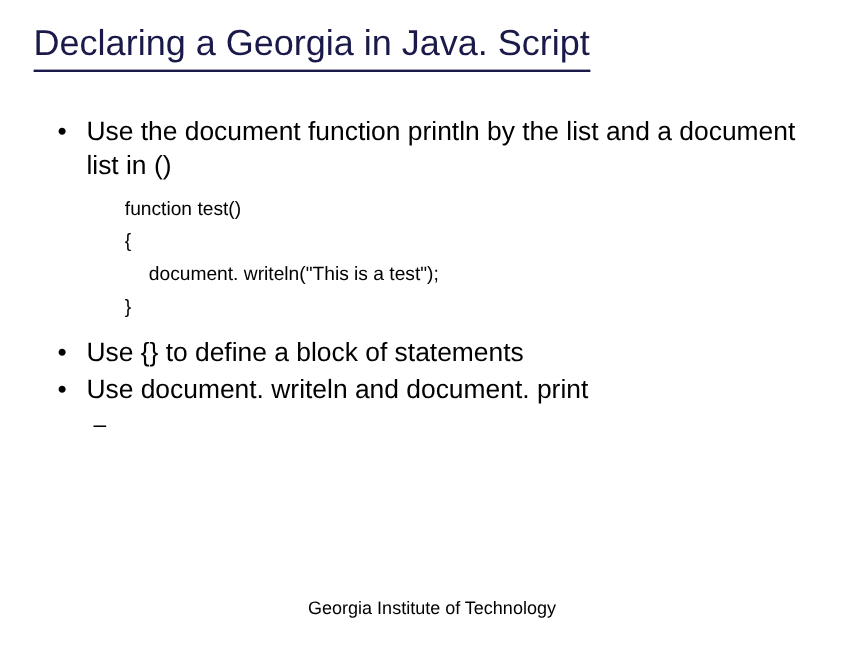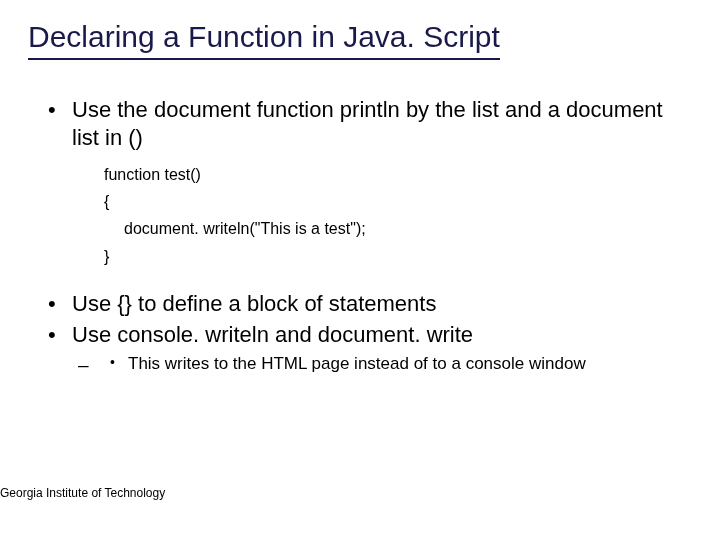--- a/index.html
+++ b/index.html
@@ -45,21 +45,21 @@
       position: absolute;
       left: 20px;
       top: 0;
       font-size: 22px;
     }
     .italic {
     }
     .code-block {
       margin-left: 76px;
       margin-top: 10px;
-      margin-bottom: 20px;
+      margin-bottom: 10px;
       font-size: 16px;
     }
     .code-line {
       line-height: 1.7;
     }
     .code-indent {
       padding-left: 20px;
     }
     ul.level2 {
       list-style: none;
@@ -92,58 +92,54 @@
     }
     ul.level3 > li::before {
       content: "•";
       position: absolute;
       left: 10px;
       top: 0;
       font-size: 14px;
     }
     .footer {
       position: absolute;
-      bottom: 40px;
+      bottom: 24px;
       left: 0;
       width: 100%;
-      font-size: 12px;
+      text-align: center;
+      font-size: 15px;
       color: #000;
     }
   </style>
 </head>
 <body>
 
 <div class="title-wrap">
-  <h1 class="title">Declaring a Function in Java. Script</h1>
+  <h1 class="title">Declaring a Georgia in Java. Script</h1>
 </div>
 
 <ul class="level1">
   <li>
     <span>Use the document </span><span class="italic">function</span><span> println by the </span><span class="italic">list</span><span> and a </span><span class="italic">document list</span><span> in ()</span>
   </li>
 </ul>
 
 <div class="code-block">
   <div class="code-line">function test()</div>
   <div class="code-line">{</div>
   <div class="code-line code-indent">document. writeln("This is a test");</div>
   <div class="code-line">}</div>
 </div>
 
 <ul class="level1">
   <li>
     <span>Use {} to define a block of statements</span>
   </li>
   <li>
-    <span>Use console. writeln and document. write</span>
+    <span>Use document. writeln and document. print</span>
     <ul class="level2">
       <li>
-        <ul class="level3">
-          <li>
-            <span>This writes to the HTML page instead of to a console window</span>
-          </li>
-        </ul>
       </li>
     </ul>
   </li>
 </ul>
 
 <div class="footer">Georgia Institute of Technology</div>
 
 </body></html>

